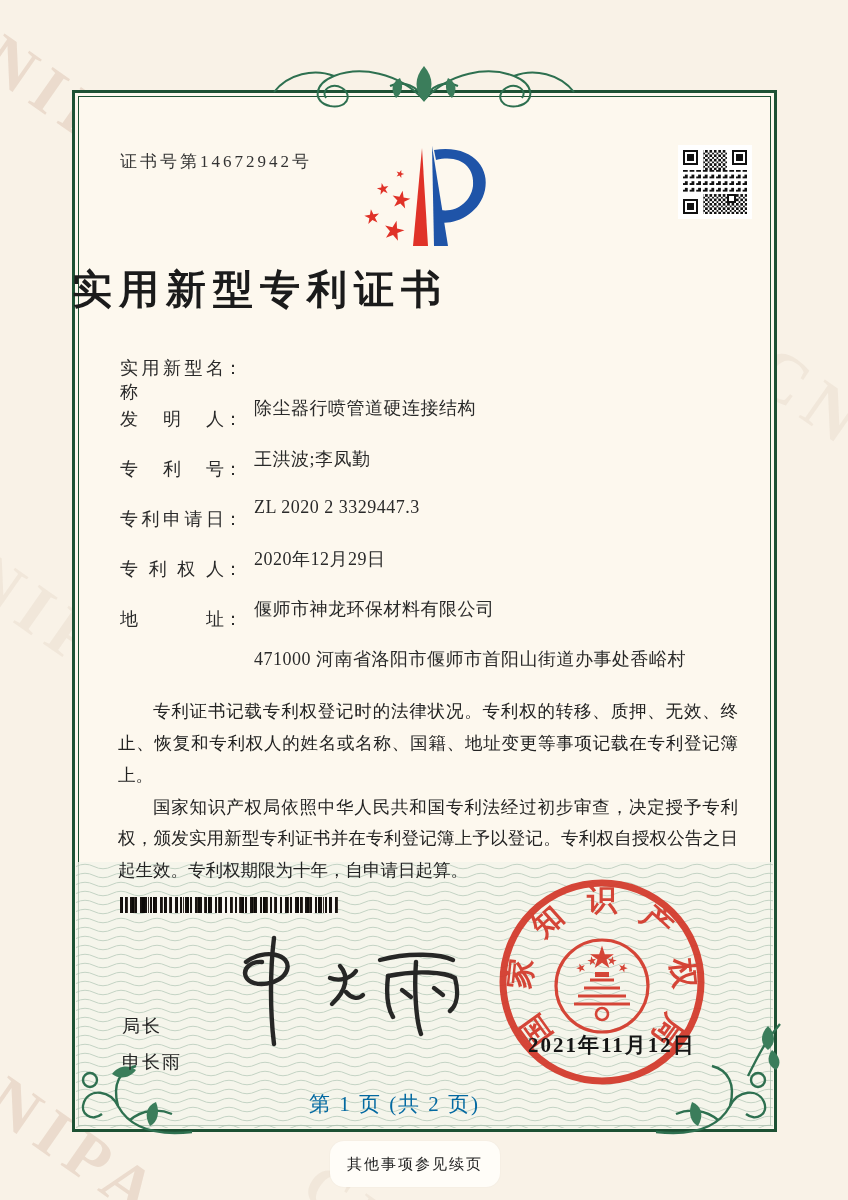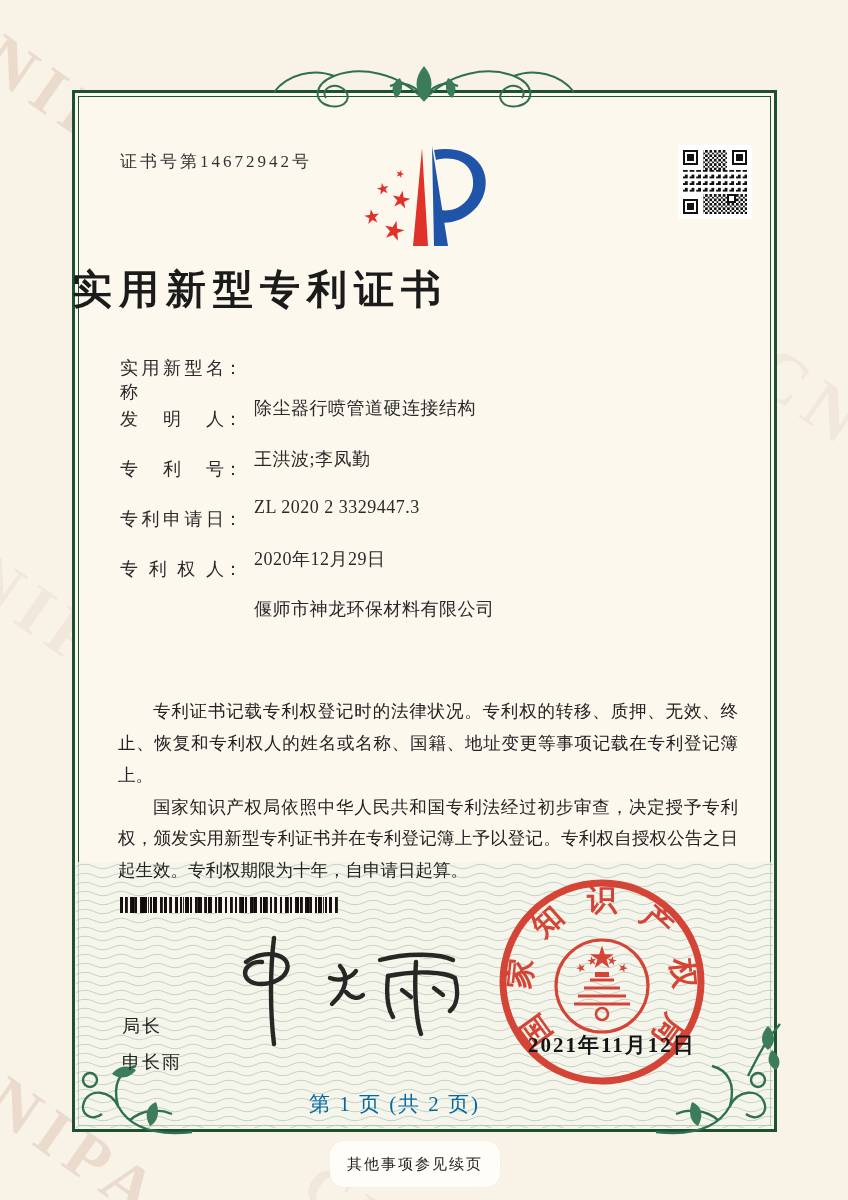--- a/index.html
+++ b/index.html
@@ -220,20 +220,23 @@
     </div>
     <div class="frow" style="top:457px;">
       <span class="flabel">专利号</span><span class="fcolon">：</span><span class="fvalue">ZL 2020 2 3329447.3</span>
     </div>
     <div class="frow" style="top:507px;">
       <span class="flabel">专利申请日</span><span class="fcolon">：</span><span class="fvalue">2020年12月29日</span>
     </div>
     <div class="frow" style="top:557px;">
       <span class="flabel">专利权人</span><span class="fcolon">：</span><span class="fvalue">偃师市神龙环保材料有限公司</span>
     </div>
+    <div class="frow" style="top:607px;">
+      <span class="flabel">地址</span><span class="fcolon">：</span><span class="fvalue">471000 河南省洛阳市偃师市首阳山街道办事处香峪村</span>
+    </div>
 
     <div class="para">
       <p>专利证书记载专利权登记时的法律状况。专利权的转移、质押、无效、终止、恢复和专利权人的姓名或名称、国籍、地址变更等事项记载在专利登记簿上。</p>
       <p>国家知识产权局依照中华人民共和国专利法经过初步审查，决定授予专利权，颁发实用新型专利证书并在专利登记簿上予以登记。专利权自授权公告之日起生效。专利权期限为十年，自申请日起算。</p>
     </div>
 
     <div class="barcode"></div>
 
     <div class="signer" style="top:966px;">局长</div>
     <div class="signer" style="top:1002px;">申长雨</div>

